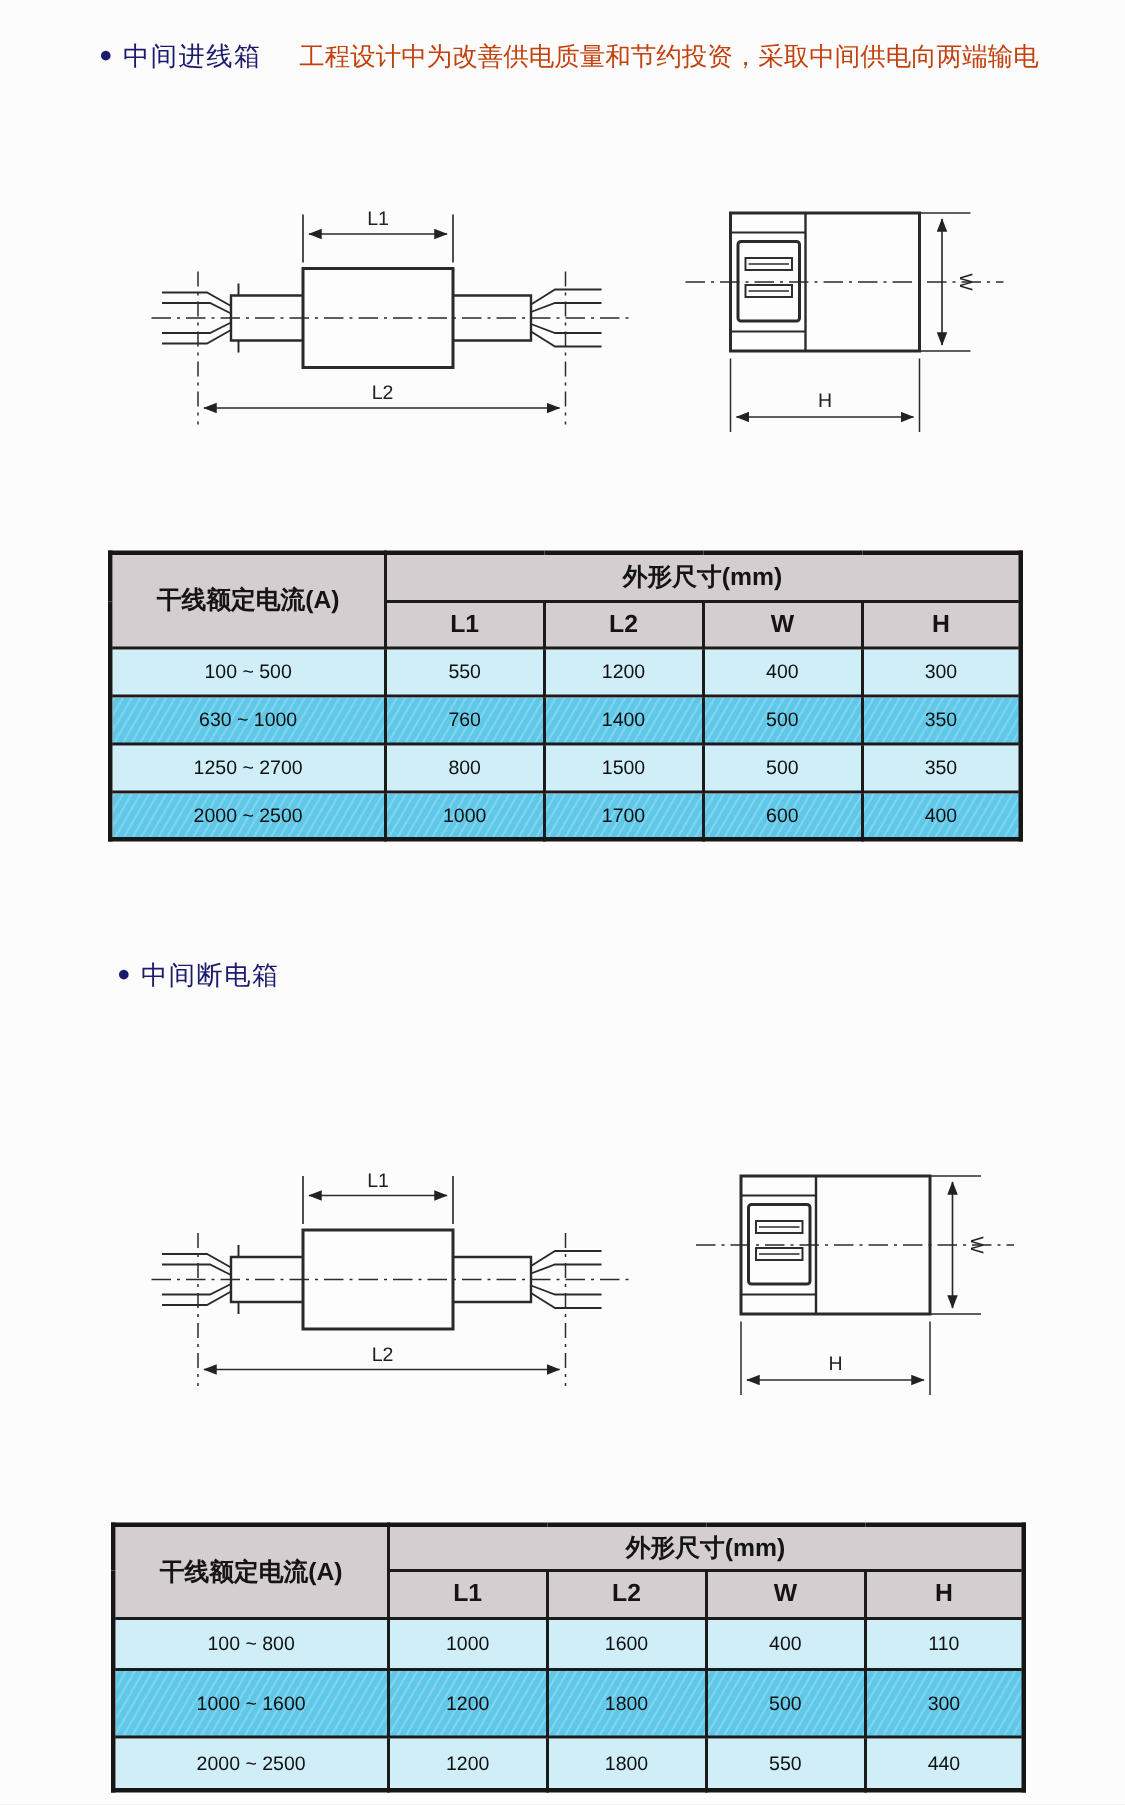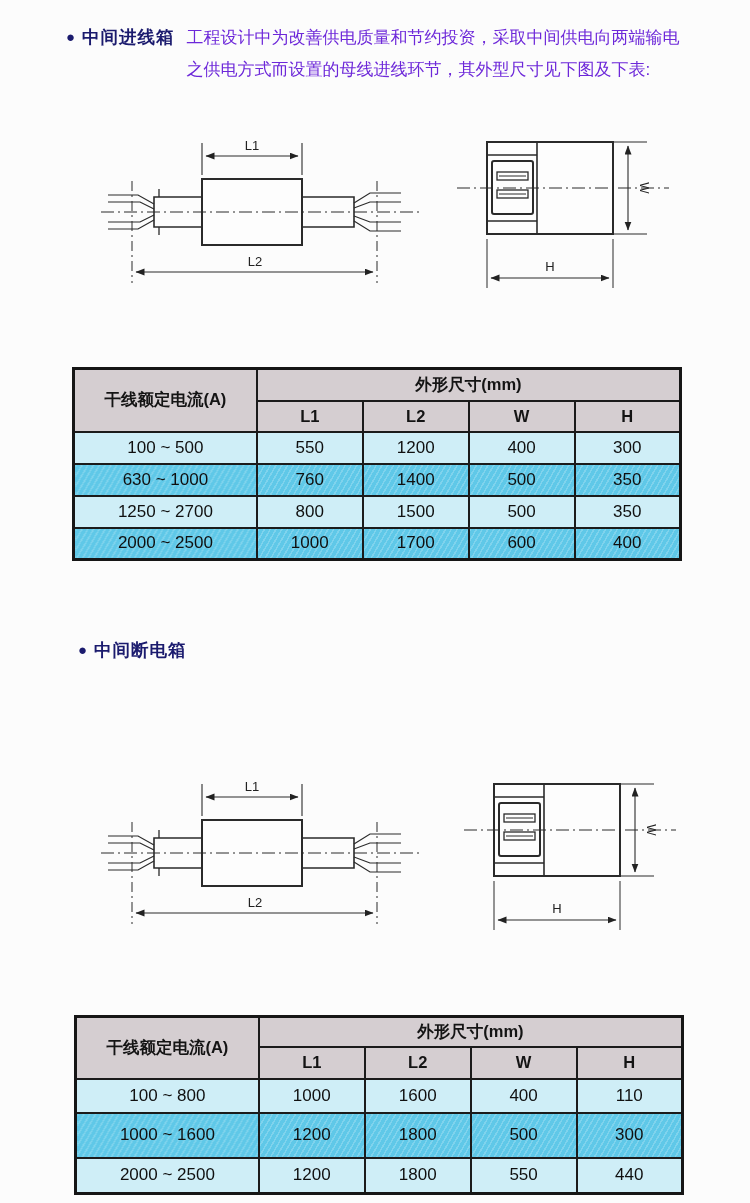--- a/index.html
+++ b/index.html
@@ -4,59 +4,58 @@
 <style>
   html,body{margin:0;padding:0;background:#e9e9e9;}
   .page{
     position:relative;width:750px;height:1203px;margin:0 auto;
     background:#fcfcfc;overflow:hidden;
     font-family:"Liberation Sans","DejaVu Sans",sans-serif;color:#1f1f1f;
   }
   
   .sec-header{position:absolute;display:flex;align-items:flex-start;}
   .bullet{font-size:15px;line-height:30px;color:#1b1b6e;margin-right:7px;}
-  .sec-title{font-size:17.5px;font-weight:bold;line-height:30px;color:#1b1b6e;
+  .sec-title{font-size:17.5px;font-weight:normal;line-height:30px;color:#1b1b6e;
     letter-spacing:1px;white-space:nowrap;margin-right:12px;}
-  .sec-desc{font-size:17px;line-height:32px;font-weight:500;color:#6d28d9;}
+  .sec-desc{font-size:17px;line-height:32px;font-weight:500;color:#c2410c;margin-left:13px;}
   .sec-desc div{white-space:nowrap;}
   
   .fig{position:absolute;}
   .fig text{fill:#222;stroke:none;font-family:"Liberation Sans","DejaVu Sans",sans-serif;}
   
   table.dim-table{
     position:absolute;border-collapse:collapse;table-layout:fixed;
     border:3px solid #161616;
   }
   table.dim-table th,table.dim-table td{
     border:2px solid #1b1b1b;text-align:center;vertical-align:middle;
     padding:0;overflow:hidden;
   }
   table.dim-table th{
     background:#d5ced1;color:#141414;font-weight:600;font-size:16.5px;
   }
-  table.dim-table td{font-size:17px;color:#101010;font-weight:500;}
+  table.dim-table td{font-size:13px;color:#101010;font-weight:500;}
   tr.row-light td{background:#cfeef7;}
   tr.row-dark td{
     background-color:#5fc8e8;
     background-image:repeating-linear-gradient(120deg,
       rgba(255,255,255,0.20) 0px, rgba(255,255,255,0.20) 1.5px,
       rgba(255,255,255,0) 1.5px, rgba(255,255,255,0) 5px);
   }
 </style>
 </head>
 <body>
 
 <div class="page">
 
   <div class="sec-header" style="left:66px;top:22px;">
     <span class="bullet">●</span>
     <span class="sec-title">中间进线箱</span>
     <div class="sec-desc">
       <div>工程设计中为改善供电质量和节约投资，采取中间供电向两端输电</div>
-      <div>之供电方式而设置的母线进线环节，其外型尺寸见下图及下表:</div>
     </div>
   </div>
 
   <svg class="fig" style="left:98px;top:131px;" width="328" height="162" viewBox="0 0 328 162">
     <defs>
       <marker id="ar" markerWidth="10" markerHeight="8" refX="8.5" refY="3.5" orient="auto-start-reverse" markerUnits="userSpaceOnUse">
         <path d="M0,0 L9,3.5 L0,7 Z" fill="#222"></path>
       </marker>
     </defs>
     <g stroke="#2a2a2a" fill="none">

